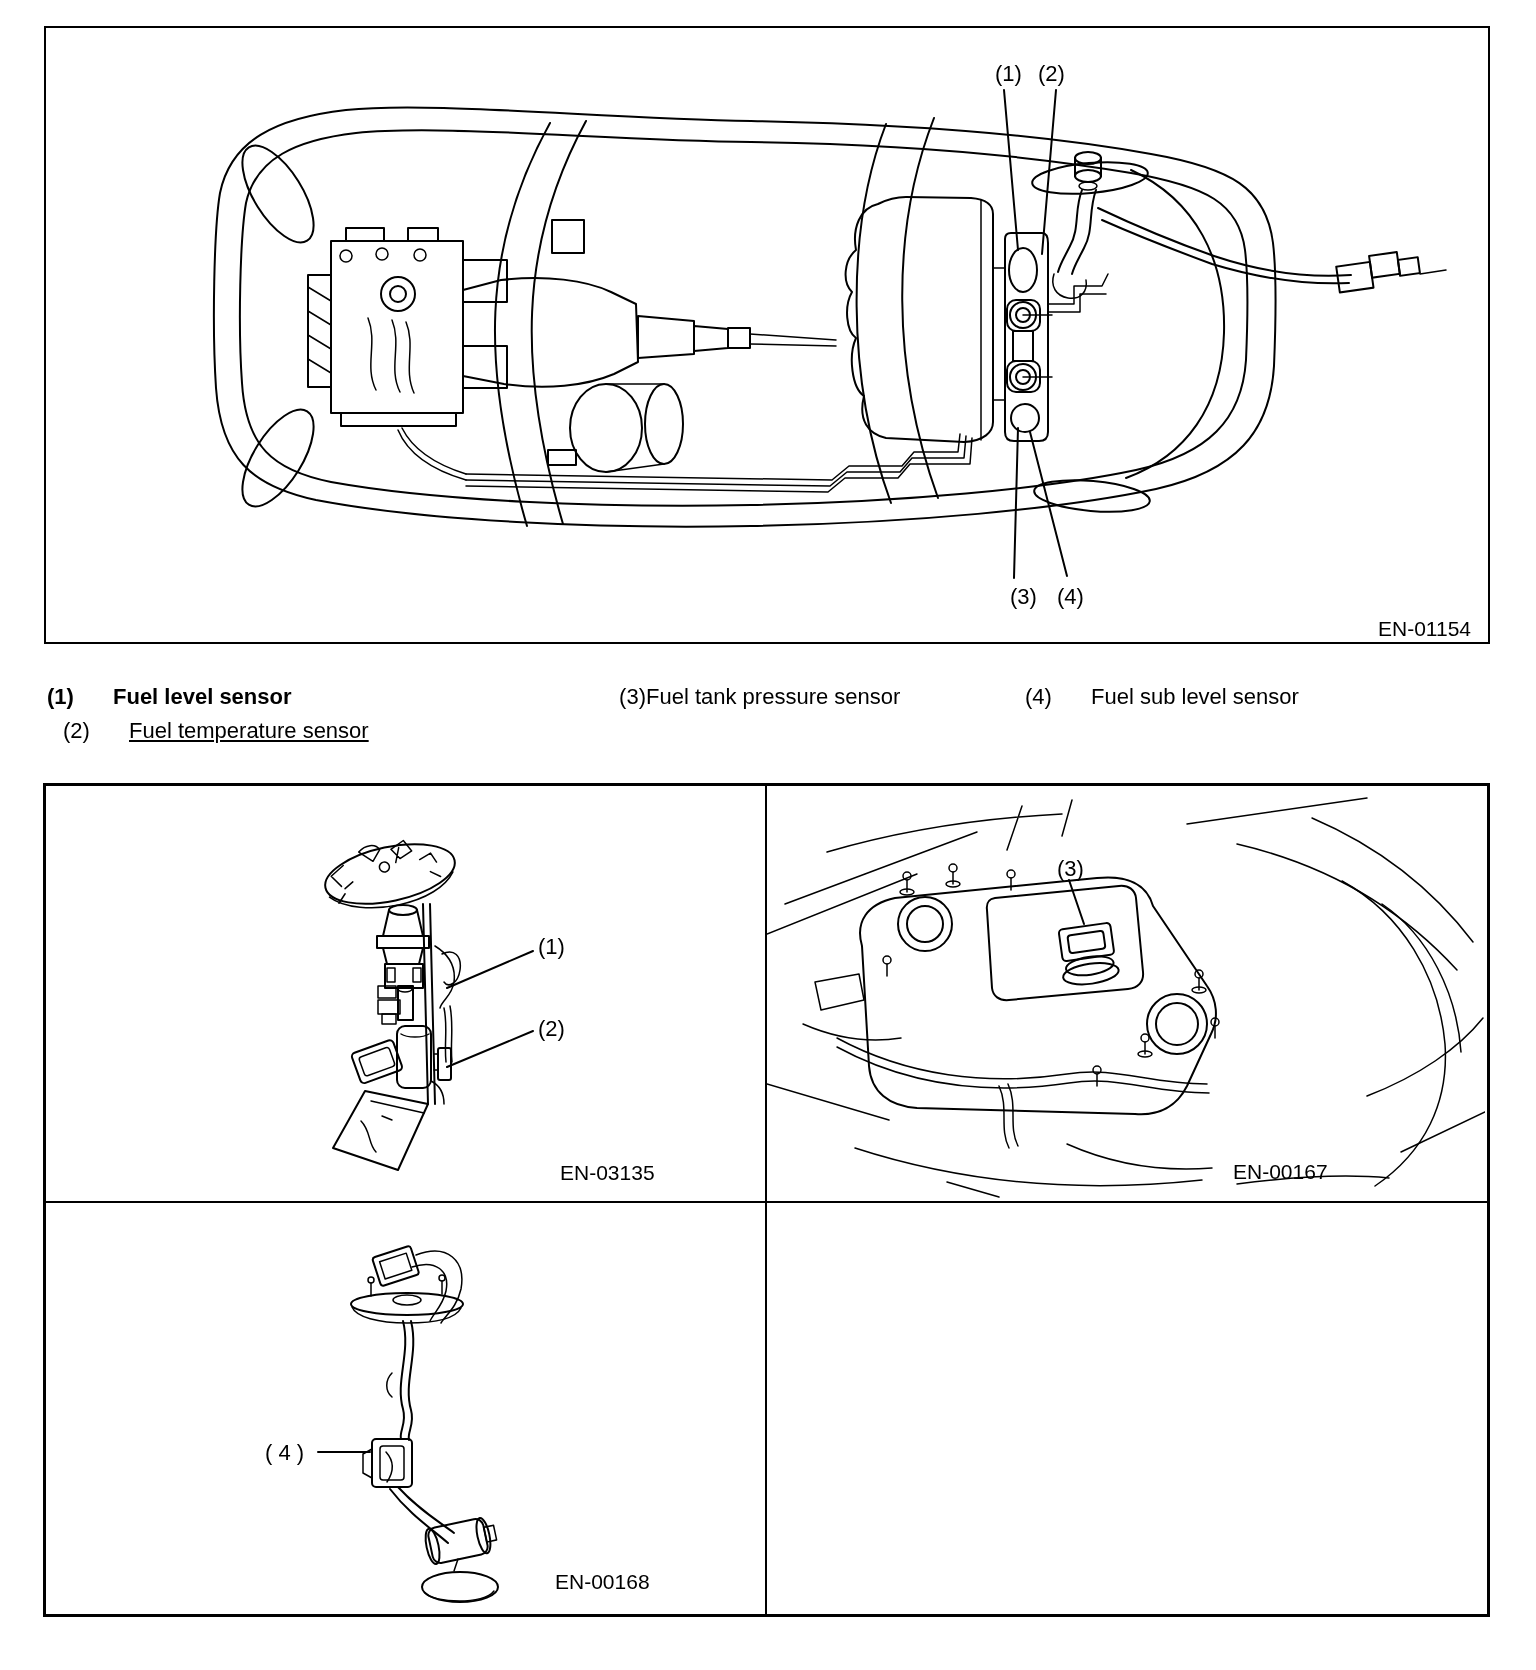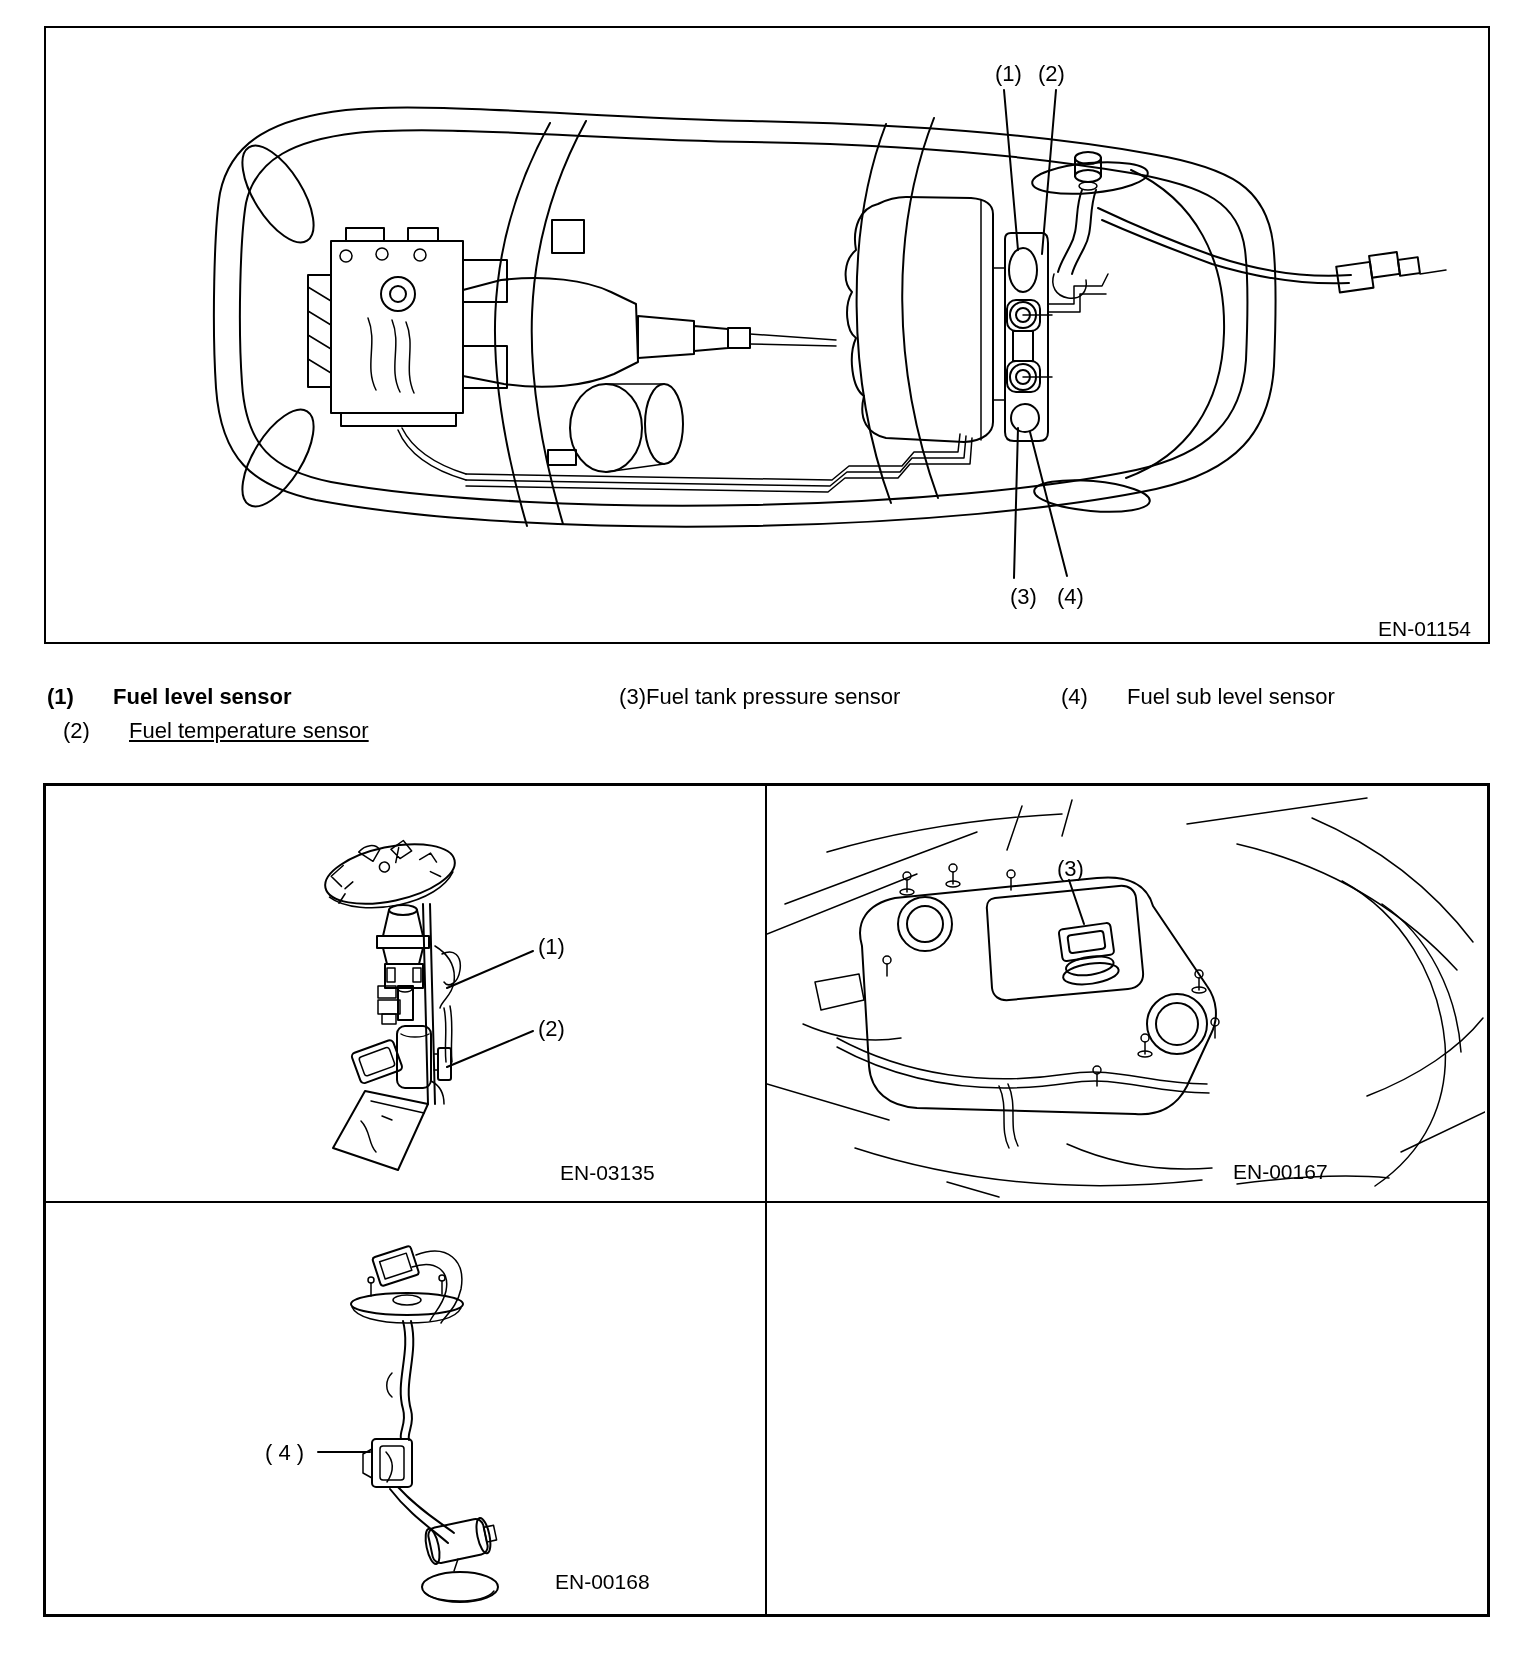--- a/index.html
+++ b/index.html
@@ -154,21 +154,21 @@
   <div class="legend">
     <div class="legend-item" style="left:47px;top:684px;font-weight:bold;">
       <span class="num">(1)</span><span>Fuel level sensor</span>
     </div>
     <div class="legend-item" style="left:63px;top:718px;text-decoration:underline;">
       <span class="num">(2)</span><span>Fuel temperature sensor</span>
     </div>
     <div class="legend-item" style="left:580px;top:684px;text-align:right;">
       <span class="num">(3)</span><span>Fuel tank pressure sensor</span>
     </div>
-    <div class="legend-item" style="left:1025px;top:684px;margin-left:36px;">
+    <div class="legend-item" style="left:1025px;top:684px;">
       <span class="num">(4)</span><span>Fuel sub level sensor</span>
     </div>
   </div>
 
   <section class="grid-box">
 
     <div class="cell tl">
       <svg width="719" height="415" viewBox="0 0 719 415">
         <g class="line">
           <g transform="rotate(-12 344 88)">

